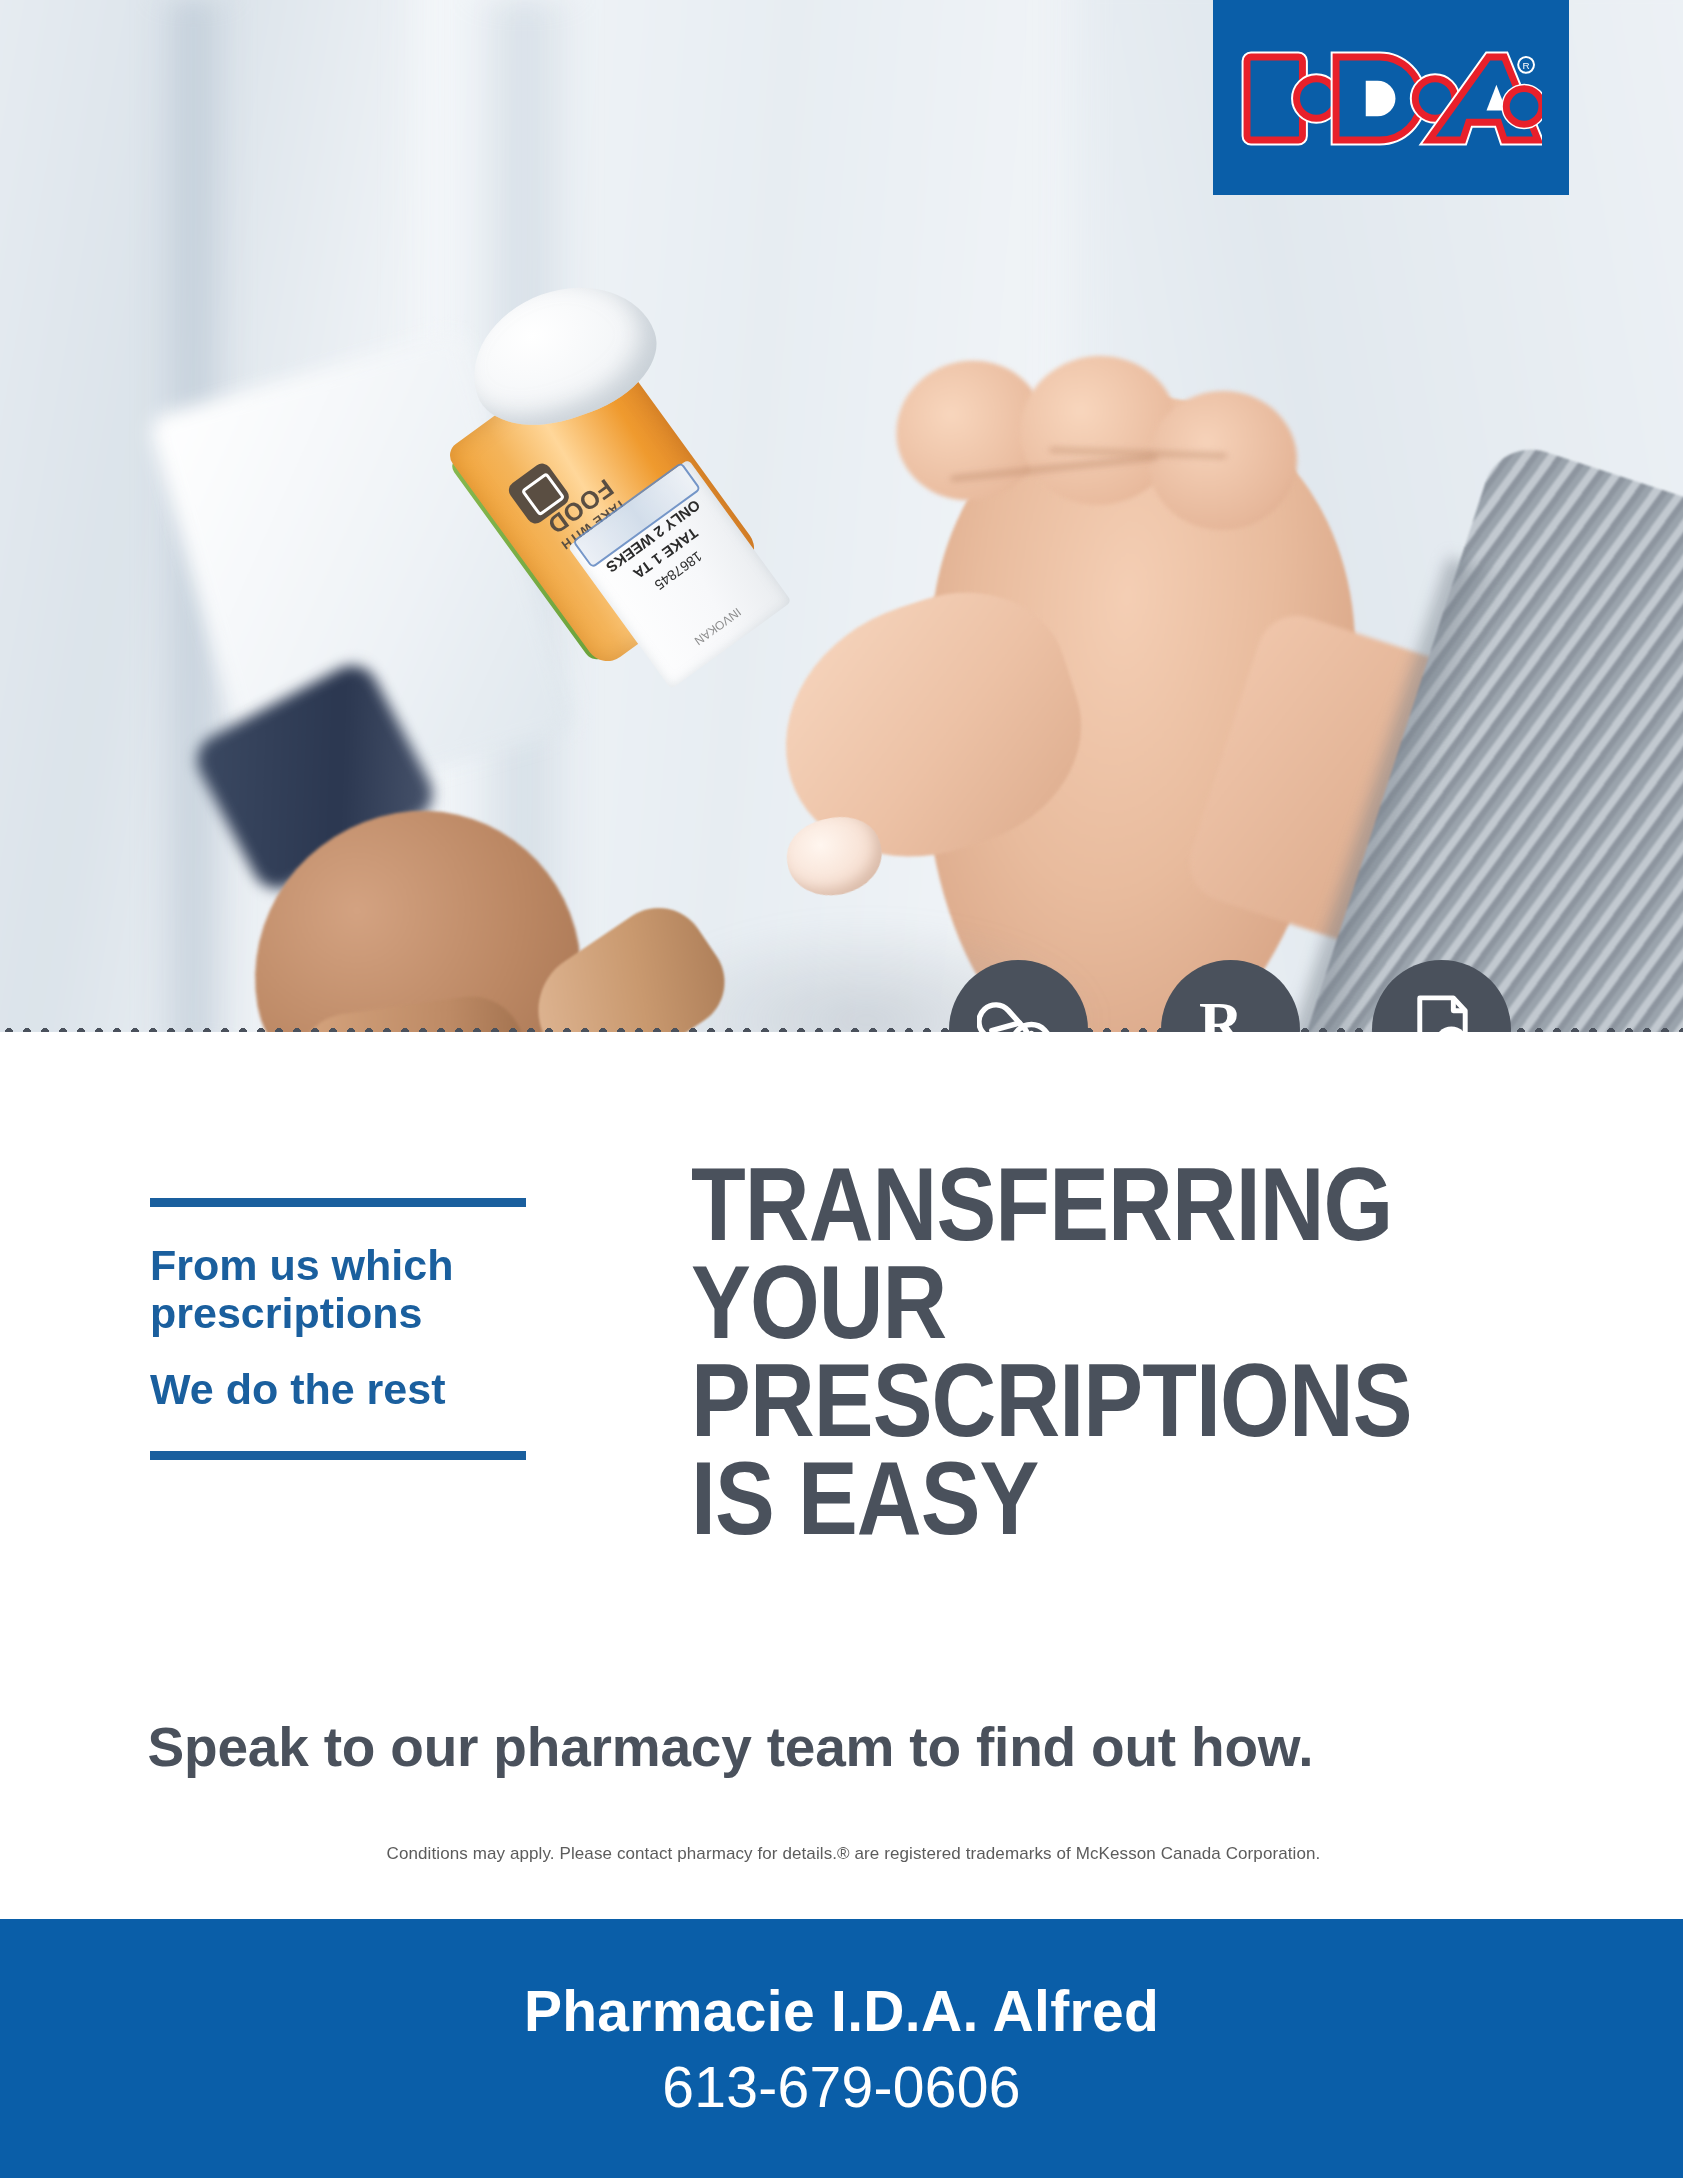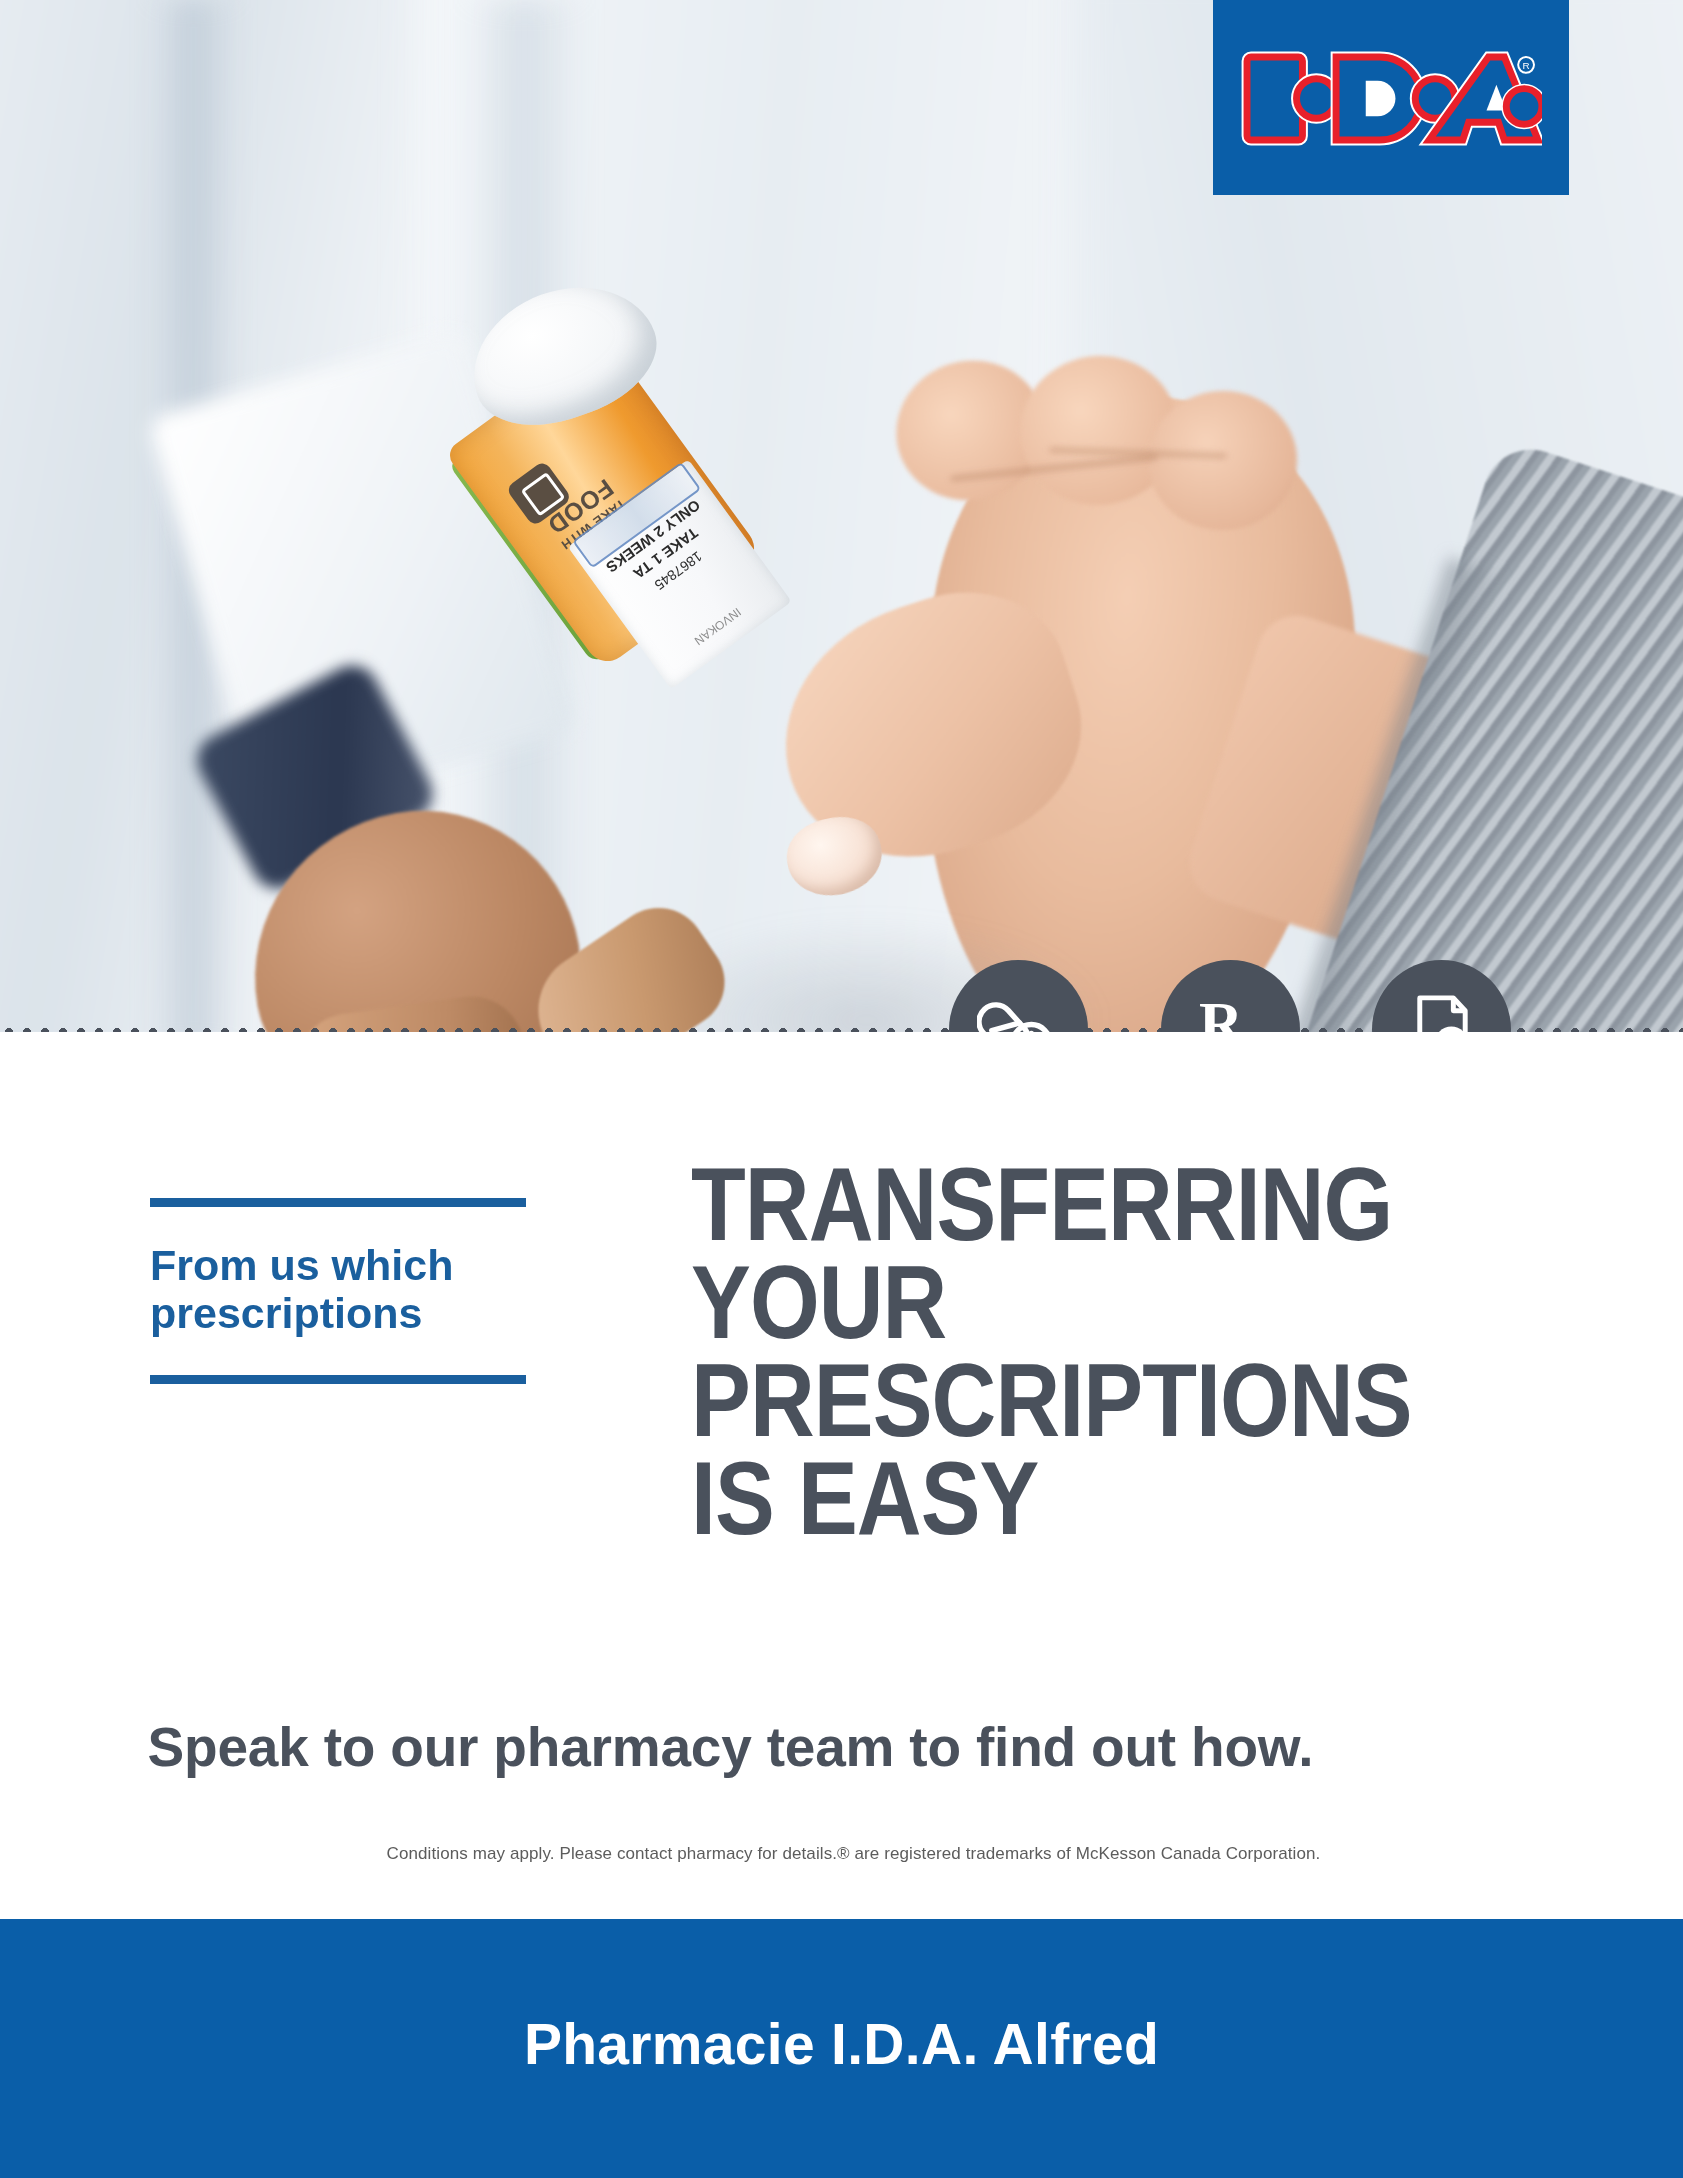--- a/index.html
+++ b/index.html
@@ -427,31 +427,33 @@
     <circle cx="50" cy="54" r="17" fill="#ffffff"></circle>
     <path d="M42 54 l6 7 l12 -14" fill="none" stroke="#4a515c" stroke-width="5.5" stroke-linecap="round" stroke-linejoin="round"></path>
   </svg>
 </div>
 
 <div class="content">
 
   <div class="bullets">
     <div class="rule rule-top"></div>
     <div class="bullet">From us which prescriptions</div>
+    <div class="bullet">We do the rest</div>
     <div class="rule rule-bot"></div>
   </div>
 
   <div class="headline">
     <div>TRANSFERRING</div>
     <div>YOUR</div>
     <div>PRESCRIPTIONS</div>
     <div>IS EASY</div>
   </div>
 
   <div class="subhead">Speak to our pharmacy team to find out how.</div>
 
   <div class="fineprint">Conditions may apply.  Please contact pharmacy for details.® are registered trademarks of McKesson Canada Corporation.</div>
 </div>
 
 <div class="footer">
   <div class="footer-name">Pharmacie I.D.A. Alfred</div>
+  <div class="footer-phone">613-679-0606</div>
 </div>
 
 
 </body></html>

